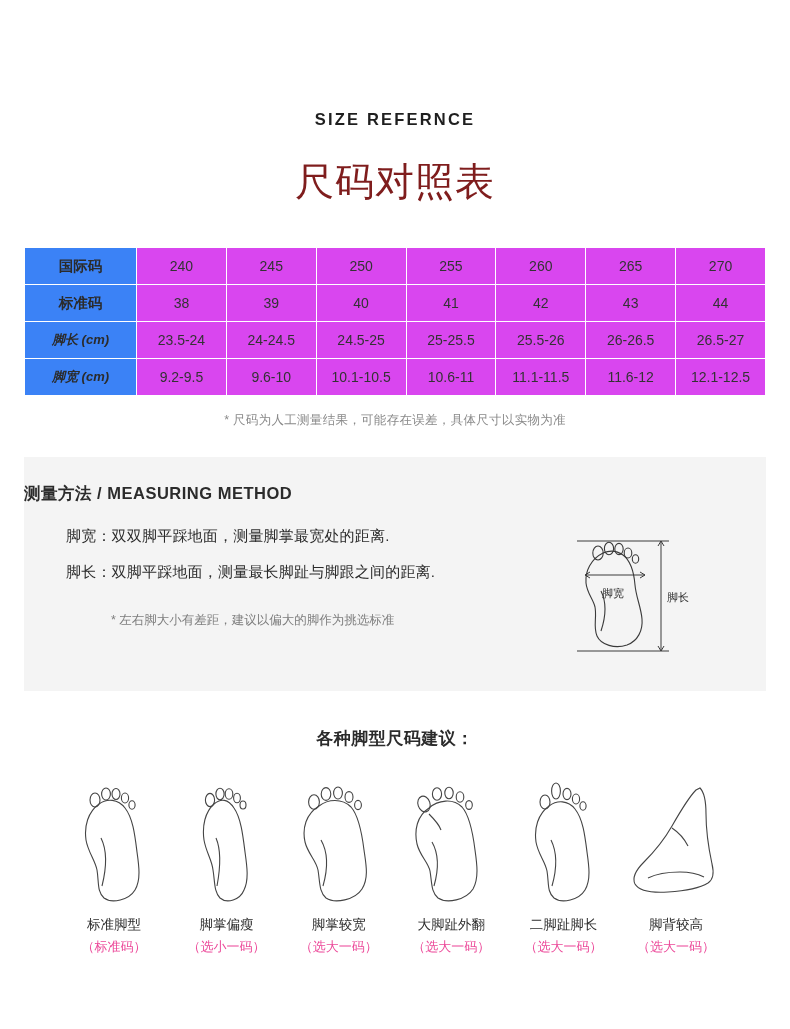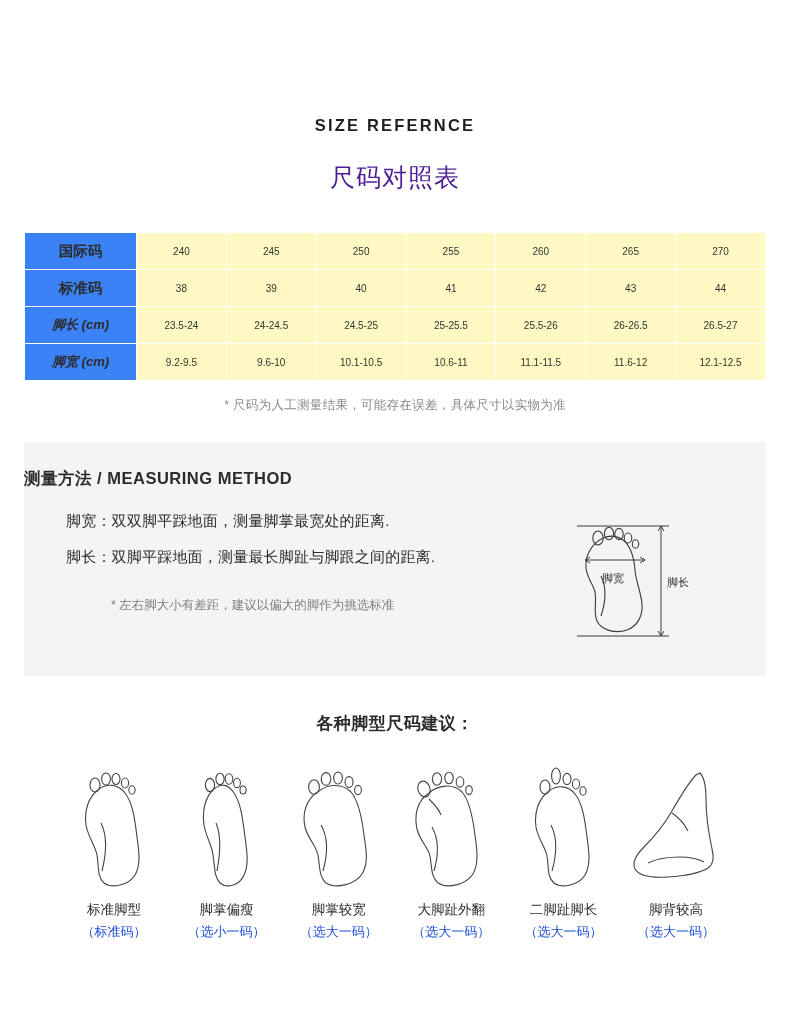--- a/index.html
+++ b/index.html
@@ -12,60 +12,60 @@
     width: 790px;
     height: 1029px;
     font-family: "Liberation Sans", sans-serif;
     color: #222;
     position: relative;
     overflow: hidden;
   }
   .page {
     width: 790px;
     height: 732px;
-    padding: 8px 24px;
+    padding: 2px 24px;
     position: relative;
   }
 
   
   .header {
     text-align: center;
     padding-top: 108px;
   }
   .header .eyebrow {
     font-size: 16.5px;
     font-weight: bold;
     letter-spacing: 2.2px;
     color: #1f1f1f;
   }
   .header .title {
     margin-top: 26px;
-    font-size: 25px;
-    color: #4c1d95;
+    font-size: 39px;
+    color: #7f1d1d;
     letter-spacing: 1px;
   }
 
   
   .table-wrap {
     margin-top: 38px;
     padding: 0 0 0 0;
   }
   table.size-table {
     width: 742px;
     margin: 0 auto;
     border-collapse: collapse;
     table-layout: fixed;
   }
   table.size-table td {
     border: 1px solid #ffffff;
     text-align: center;
     height: 37px;
-    font-size: 10px;
+    font-size: 14px;
     color: #333;
-    background: #fef9c3;
+    background: #d946ef;
   }
   table.size-table td.rowhead {
     width: 112px;
     background: #3b82f6;
     font-size: 14.5px;
     font-weight: bold;
     color: #2b2b2b;
   }
   table.size-table td.rowhead.small { font-size: 13px; font-style: italic; }
   .note {
@@ -145,21 +145,21 @@
   }
   .type-label {
     margin-top: 12px;
     font-size: 13.5px;
     color: #2b2b2b;
     line-height: 1.65;
   }
   .type-label .sub {
     display: block;
     font-size: 13px;
-    color: #1d4ed8;
+    color: #ec4899;
   }
   svg { display: block; }
 </style>
 </head>
 <body>
 
 <div class="page">
 
   <div class="header">
     <div class="eyebrow">SIZE  REFERNCE</div>

